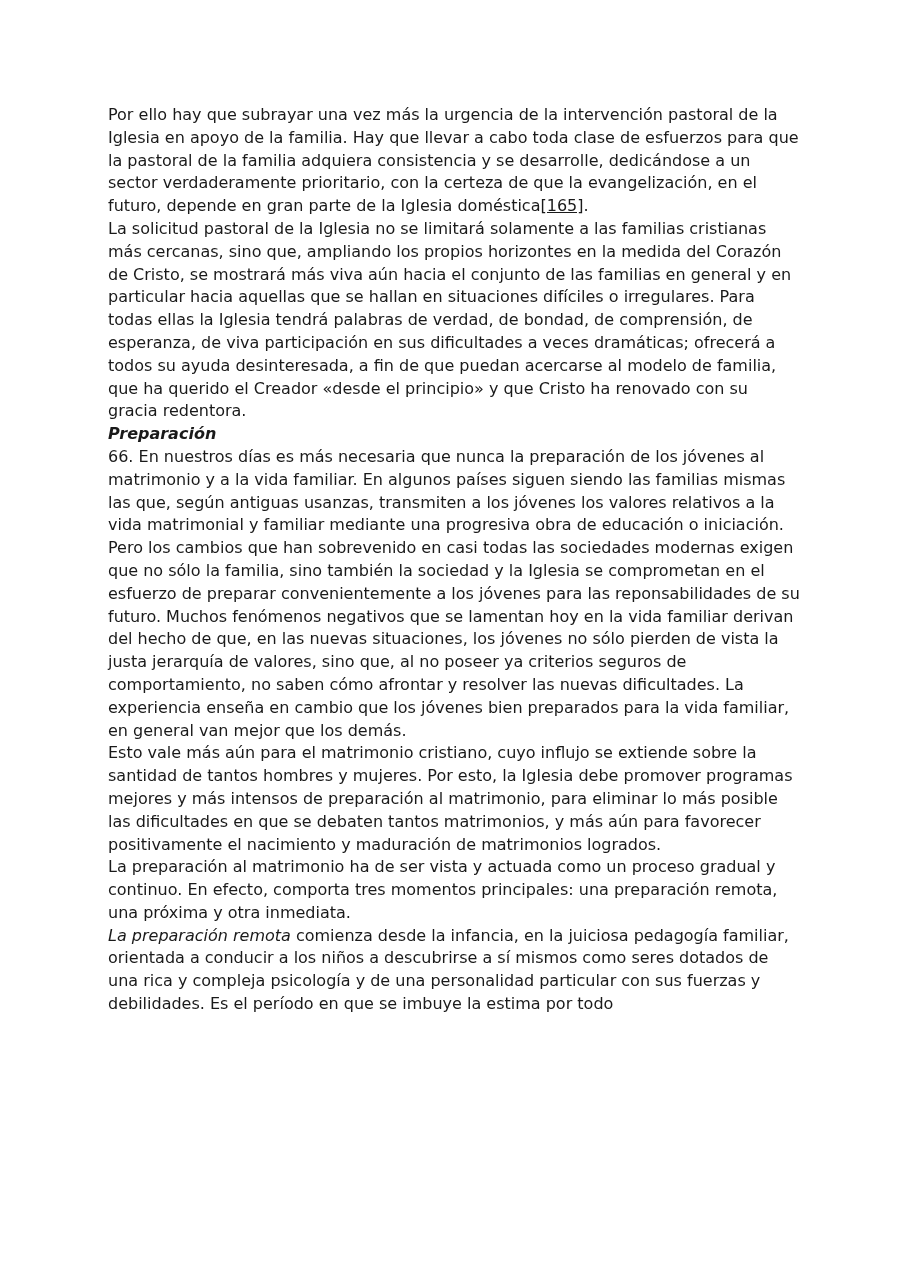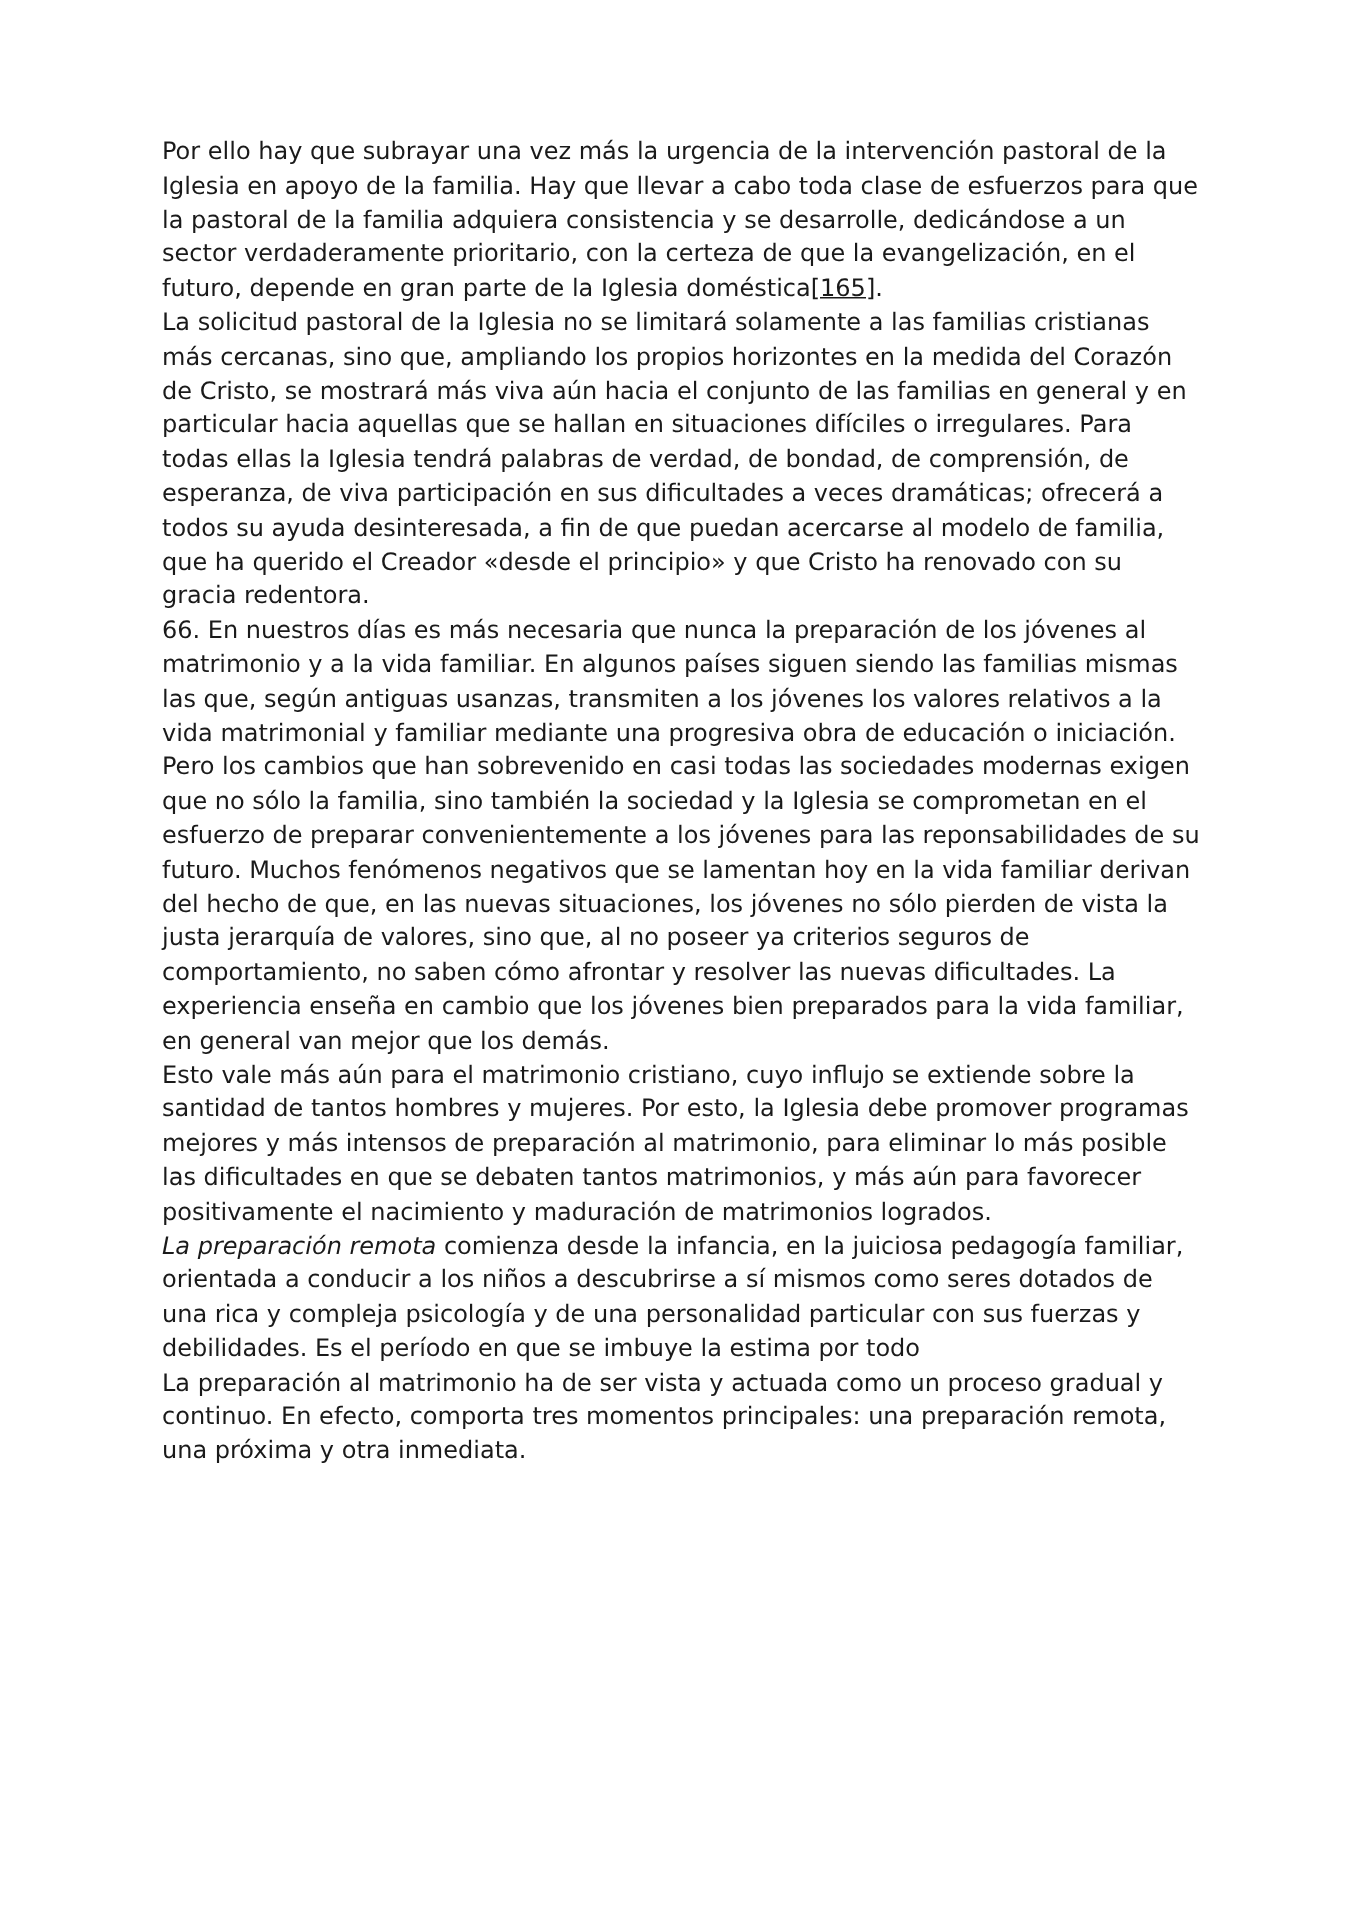--- a/index.html
+++ b/index.html
@@ -9,21 +9,21 @@
   }
   body {
     width: 905px;
     height: 1280px;
     overflow: hidden;
     font-family: "DejaVu Sans", "Liberation Sans", sans-serif;
   }
   .page {
     position: absolute;
     left: 108px;
-    top: 90px;
+    top: 104px;
     width: 692px;
     color: #1a1a1a;
     font-size: 16px;
     line-height: 22.8px;
     text-align: left;
   }
   .page p {
     margin: 0;
     padding: 0;
   }
@@ -43,22 +43,23 @@
 </head>
 <body>
 
 <div class="page">
 
   <p><span>Por ello hay que subrayar una vez más la urgencia de la intervención pastoral de la Iglesia en apoyo de la familia. Hay que llevar a cabo toda clase de esfuerzos para que la pastoral de la familia adquiera consistencia y se desarrolle, dedicándose a un sector verdaderamente prioritario, con la certeza de que la evangelización, en el futuro, depende en gran parte de la Iglesia doméstica</span><a class="footnote-link" href="#">[165]</a><span>.</span></p>
 
   <p>La solicitud pastoral de la Iglesia no se limitará solamente a las familias cristianas más cercanas, sino que, ampliando los propios horizontes en la medida del Corazón de Cristo, se mostrará más viva aún hacia el conjunto de las familias en general y en particular hacia aquellas que se hallan en situaciones difíciles o irregulares. Para todas ellas la Iglesia tendrá palabras de verdad, de bondad, de comprensión, de esperanza, de viva participación en sus dificultades a veces dramáticas; ofrecerá a todos su ayuda desinteresada, a fin de que puedan acercarse al modelo de familia, que ha querido el Creador «desde el principio» y que Cristo ha renovado con su gracia redentora.</p>
 
 
+  <p class="section-heading">Preparación</p>
 
   <p>66. En nuestros días es más necesaria que nunca la preparación de los jóvenes al matrimonio y a la vida familiar. En algunos países siguen siendo las familias mismas las que, según antiguas usanzas, transmiten a los jóvenes los valores relativos a la vida matrimonial y familiar mediante una progresiva obra de educación o iniciación. Pero los cambios que han sobrevenido en casi todas las sociedades modernas exigen que no sólo la familia, sino también la sociedad y la Iglesia se comprometan en el esfuerzo de preparar convenientemente a los jóvenes para las reponsabilidades de su futuro. Muchos fenómenos negativos que se lamentan hoy en la vida familiar derivan del hecho de que, en las nuevas situaciones, los jóvenes no sólo pierden de vista la justa jerarquía de valores, sino que, al no poseer ya criterios seguros de comportamiento, no saben cómo afrontar y resolver las nuevas dificultades. La experiencia enseña en cambio que los jóvenes bien preparados para la vida familiar, en general van mejor que los demás.</p>
 
   <p>Esto vale más aún para el matrimonio cristiano, cuyo influjo se extiende sobre la santidad de tantos hombres y mujeres. Por esto, la Iglesia debe promover programas mejores y más intensos de preparación al matrimonio, para eliminar lo más posible las dificultades en que se debaten tantos matrimonios, y más aún para favorecer positivamente el nacimiento y maduración de matrimonios logrados.</p>
 
+  <p>La preparación al matrimonio ha de ser vista y actuada como un proceso gradual y continuo. En efecto, comporta tres momentos principales: una preparación remota, una próxima y otra inmediata.</p>
+
   <p><span class="italic-lead">La preparación remota</span><span> comienza desde la infancia, en la juiciosa pedagogía familiar, orientada a conducir a los niños a descubrirse a sí mismos como seres dotados de una rica y compleja psicología y de una personalidad particular con sus fuerzas y debilidades. Es el período en que se imbuye la estima por todo</span></p>
-
-  <p>La preparación al matrimonio ha de ser vista y actuada como un proceso gradual y continuo. En efecto, comporta tres momentos principales: una preparación remota, una próxima y otra inmediata.</p>
 
 </div>
 
 </body></html>

